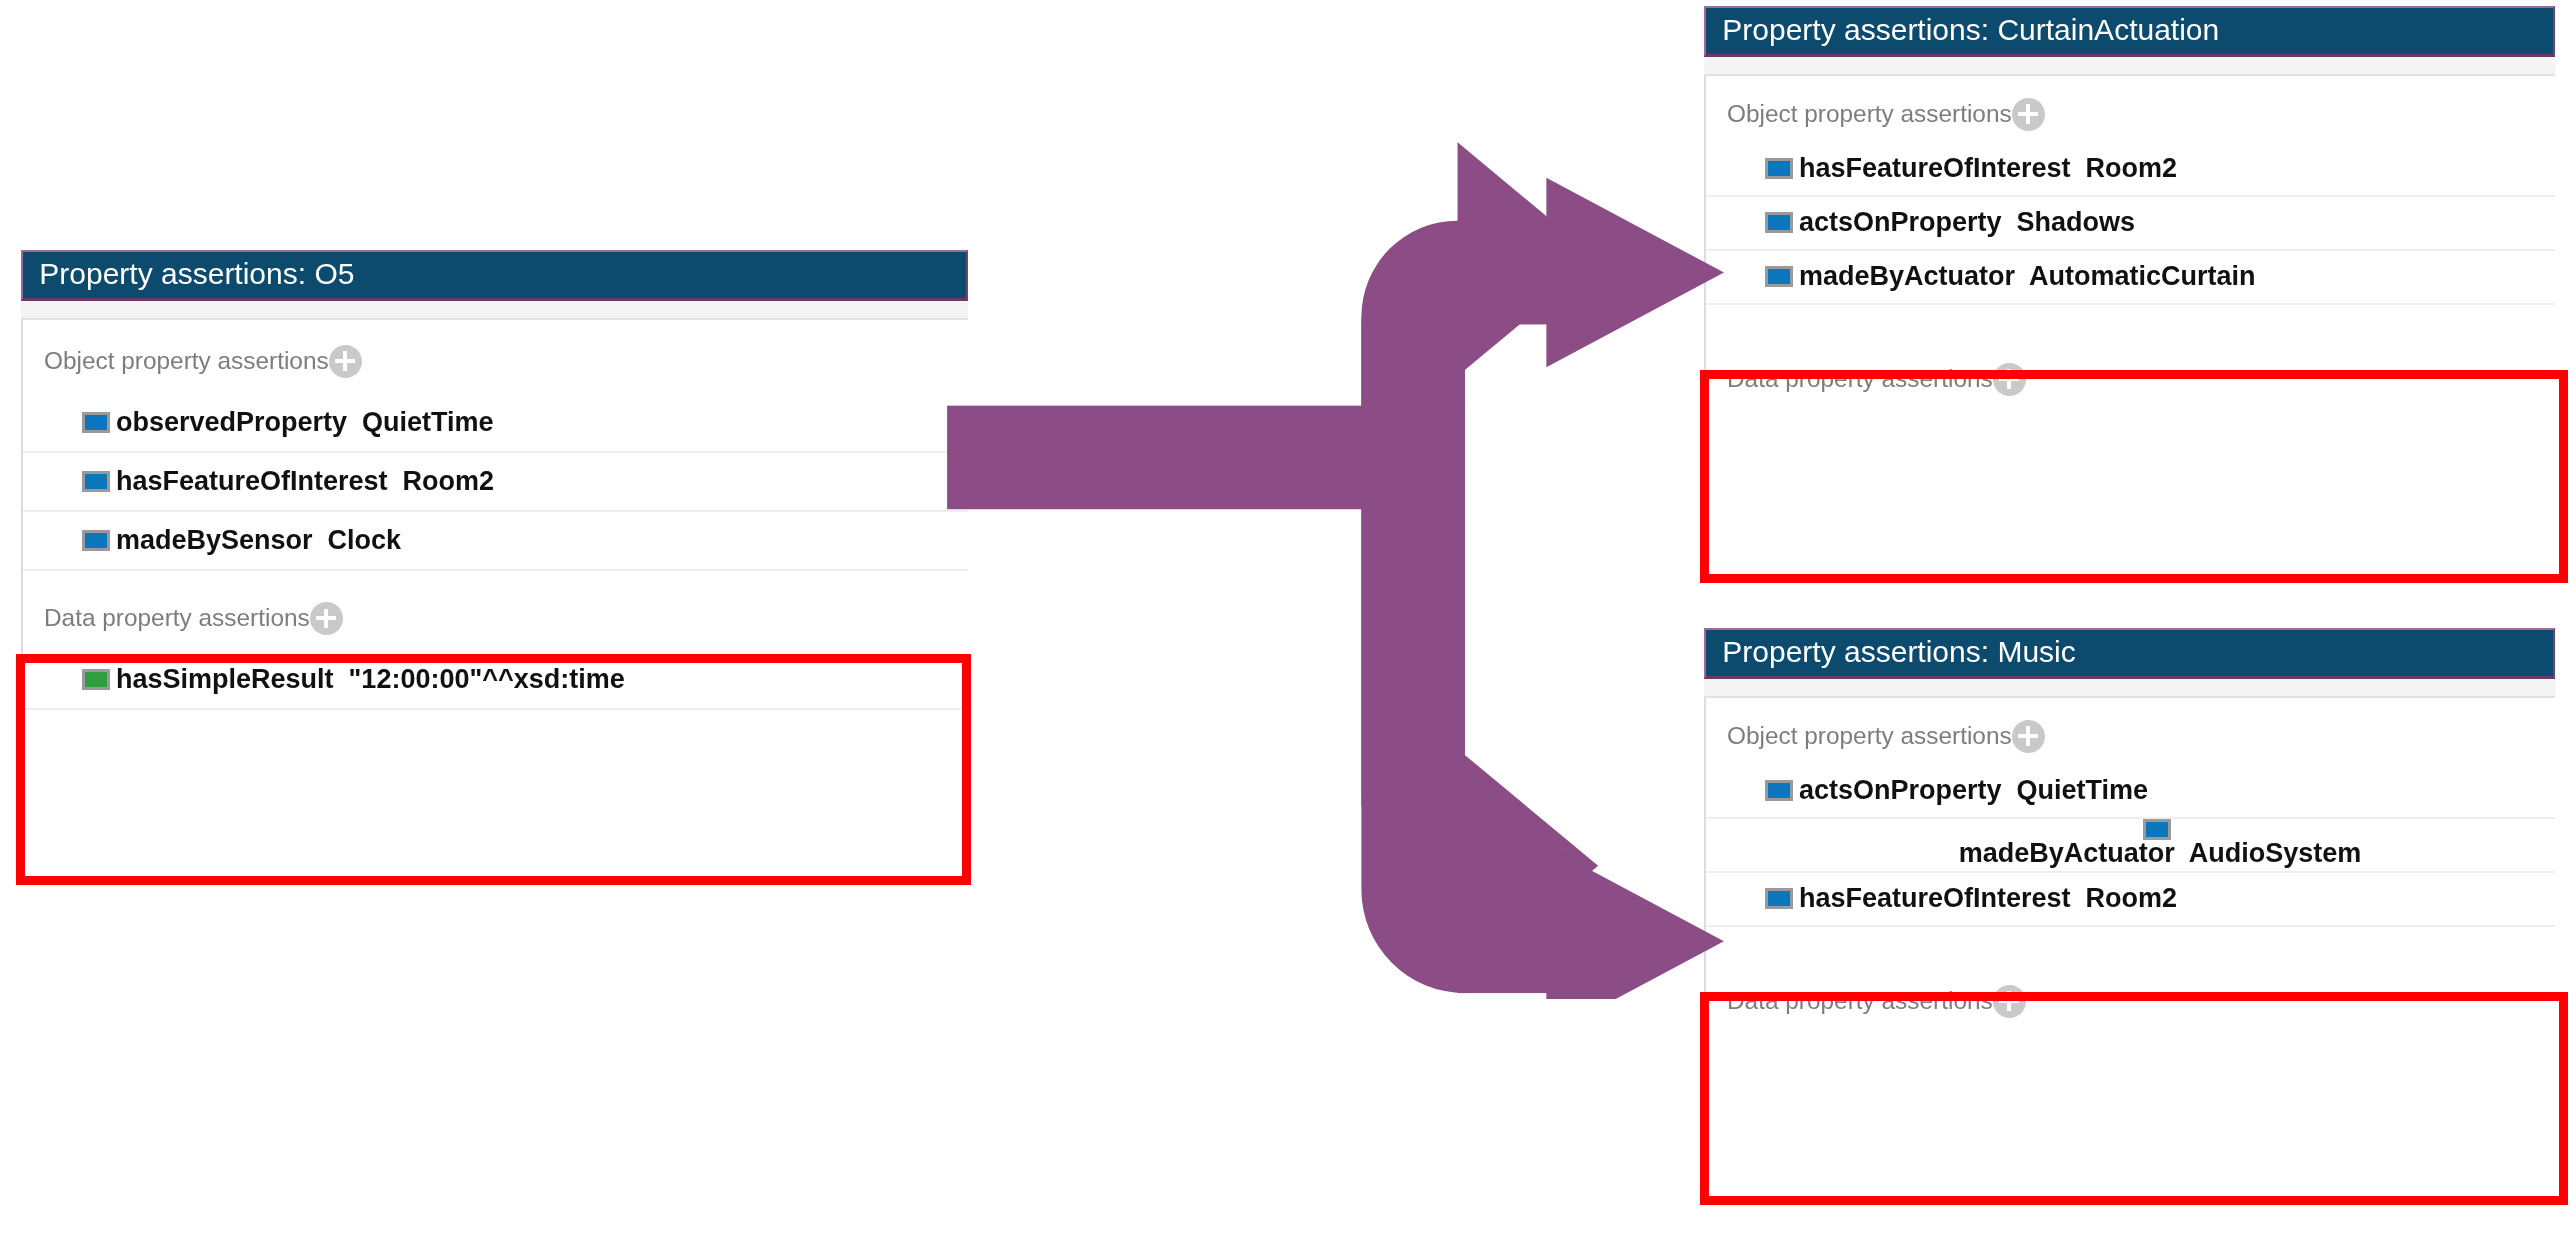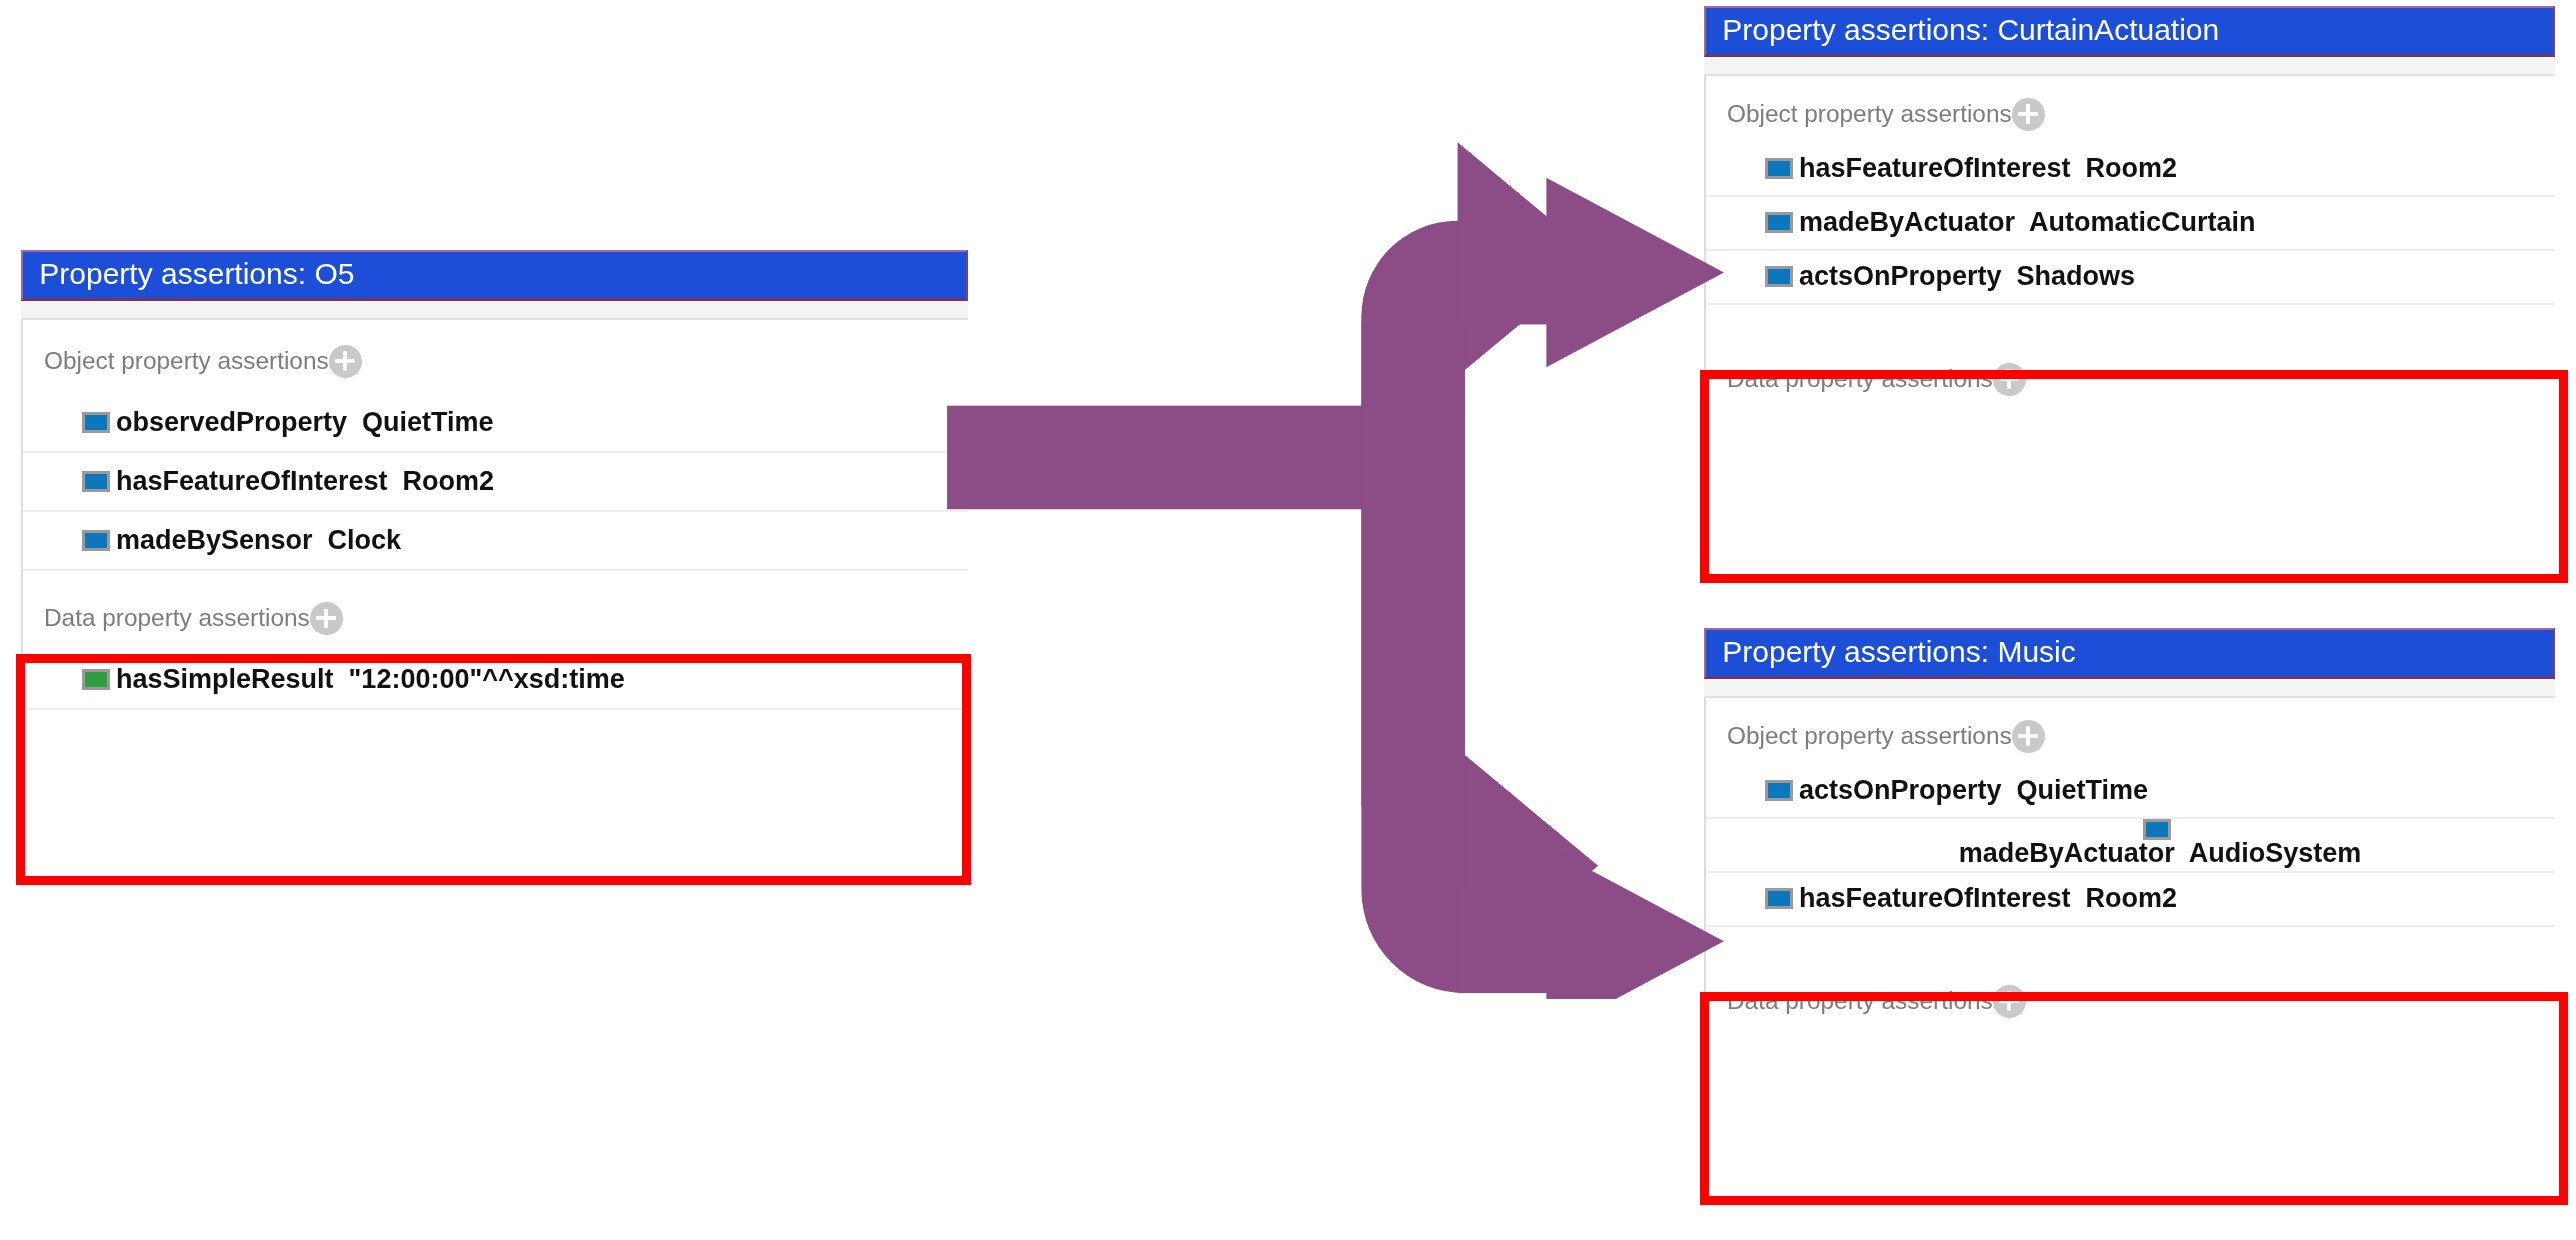--- a/index.html
+++ b/index.html
@@ -14,21 +14,21 @@
     font-family: "Liberation Sans", sans-serif;
     overflow: hidden;
   }
 
   
   .panel {
     position: absolute;
     background: #ffffff;
   }
   .panel-header {
-    background: #1d4ed8;
+    background: #0c4a6e;
     border-top: 2.2px solid #a06b9b;
     border-left: 2.2px solid #a06b9b;
     border-right: 2.2px solid #7a3f74;
     border-bottom: 3.7px solid #6f3768;
     color: #ffffff;
     font-size: 30px;
     line-height: 1.0;
     padding: 7.4px 0 9px 16.3px;
     box-sizing: border-box;
     letter-spacing: 0px;
@@ -185,25 +185,25 @@
       <span class="plus-icon"></span>
     </div>
 
     <div class="assert-list" style="margin-top:12px;">
       <div class="assert-row" style="height:54px;">
         <span class="sw blue"></span>
         <span class="assert-text">hasFeatureOfInterest  Room2</span>
       </div>
       <div class="assert-row" style="height:54px;">
         <span class="sw blue"></span>
+        <span class="assert-text">actsOnProperty  Shadows</span>
+      </div>
+      <div class="assert-row" style="height:54px;">
+        <span class="sw blue"></span>
         <span class="assert-text">madeByActuator  AutomaticCurtain</span>
-      </div>
-      <div class="assert-row" style="height:54px;">
-        <span class="sw blue"></span>
-        <span class="assert-text">actsOnProperty  Shadows</span>
       </div>
     </div>
 
     <div style="height:58px;"></div>
     <div class="section-title">
       <span>Data property assertions</span>
       <span class="plus-icon"></span>
     </div>
     <div class="assert-list" style="height:89px;"></div>
   </div>

